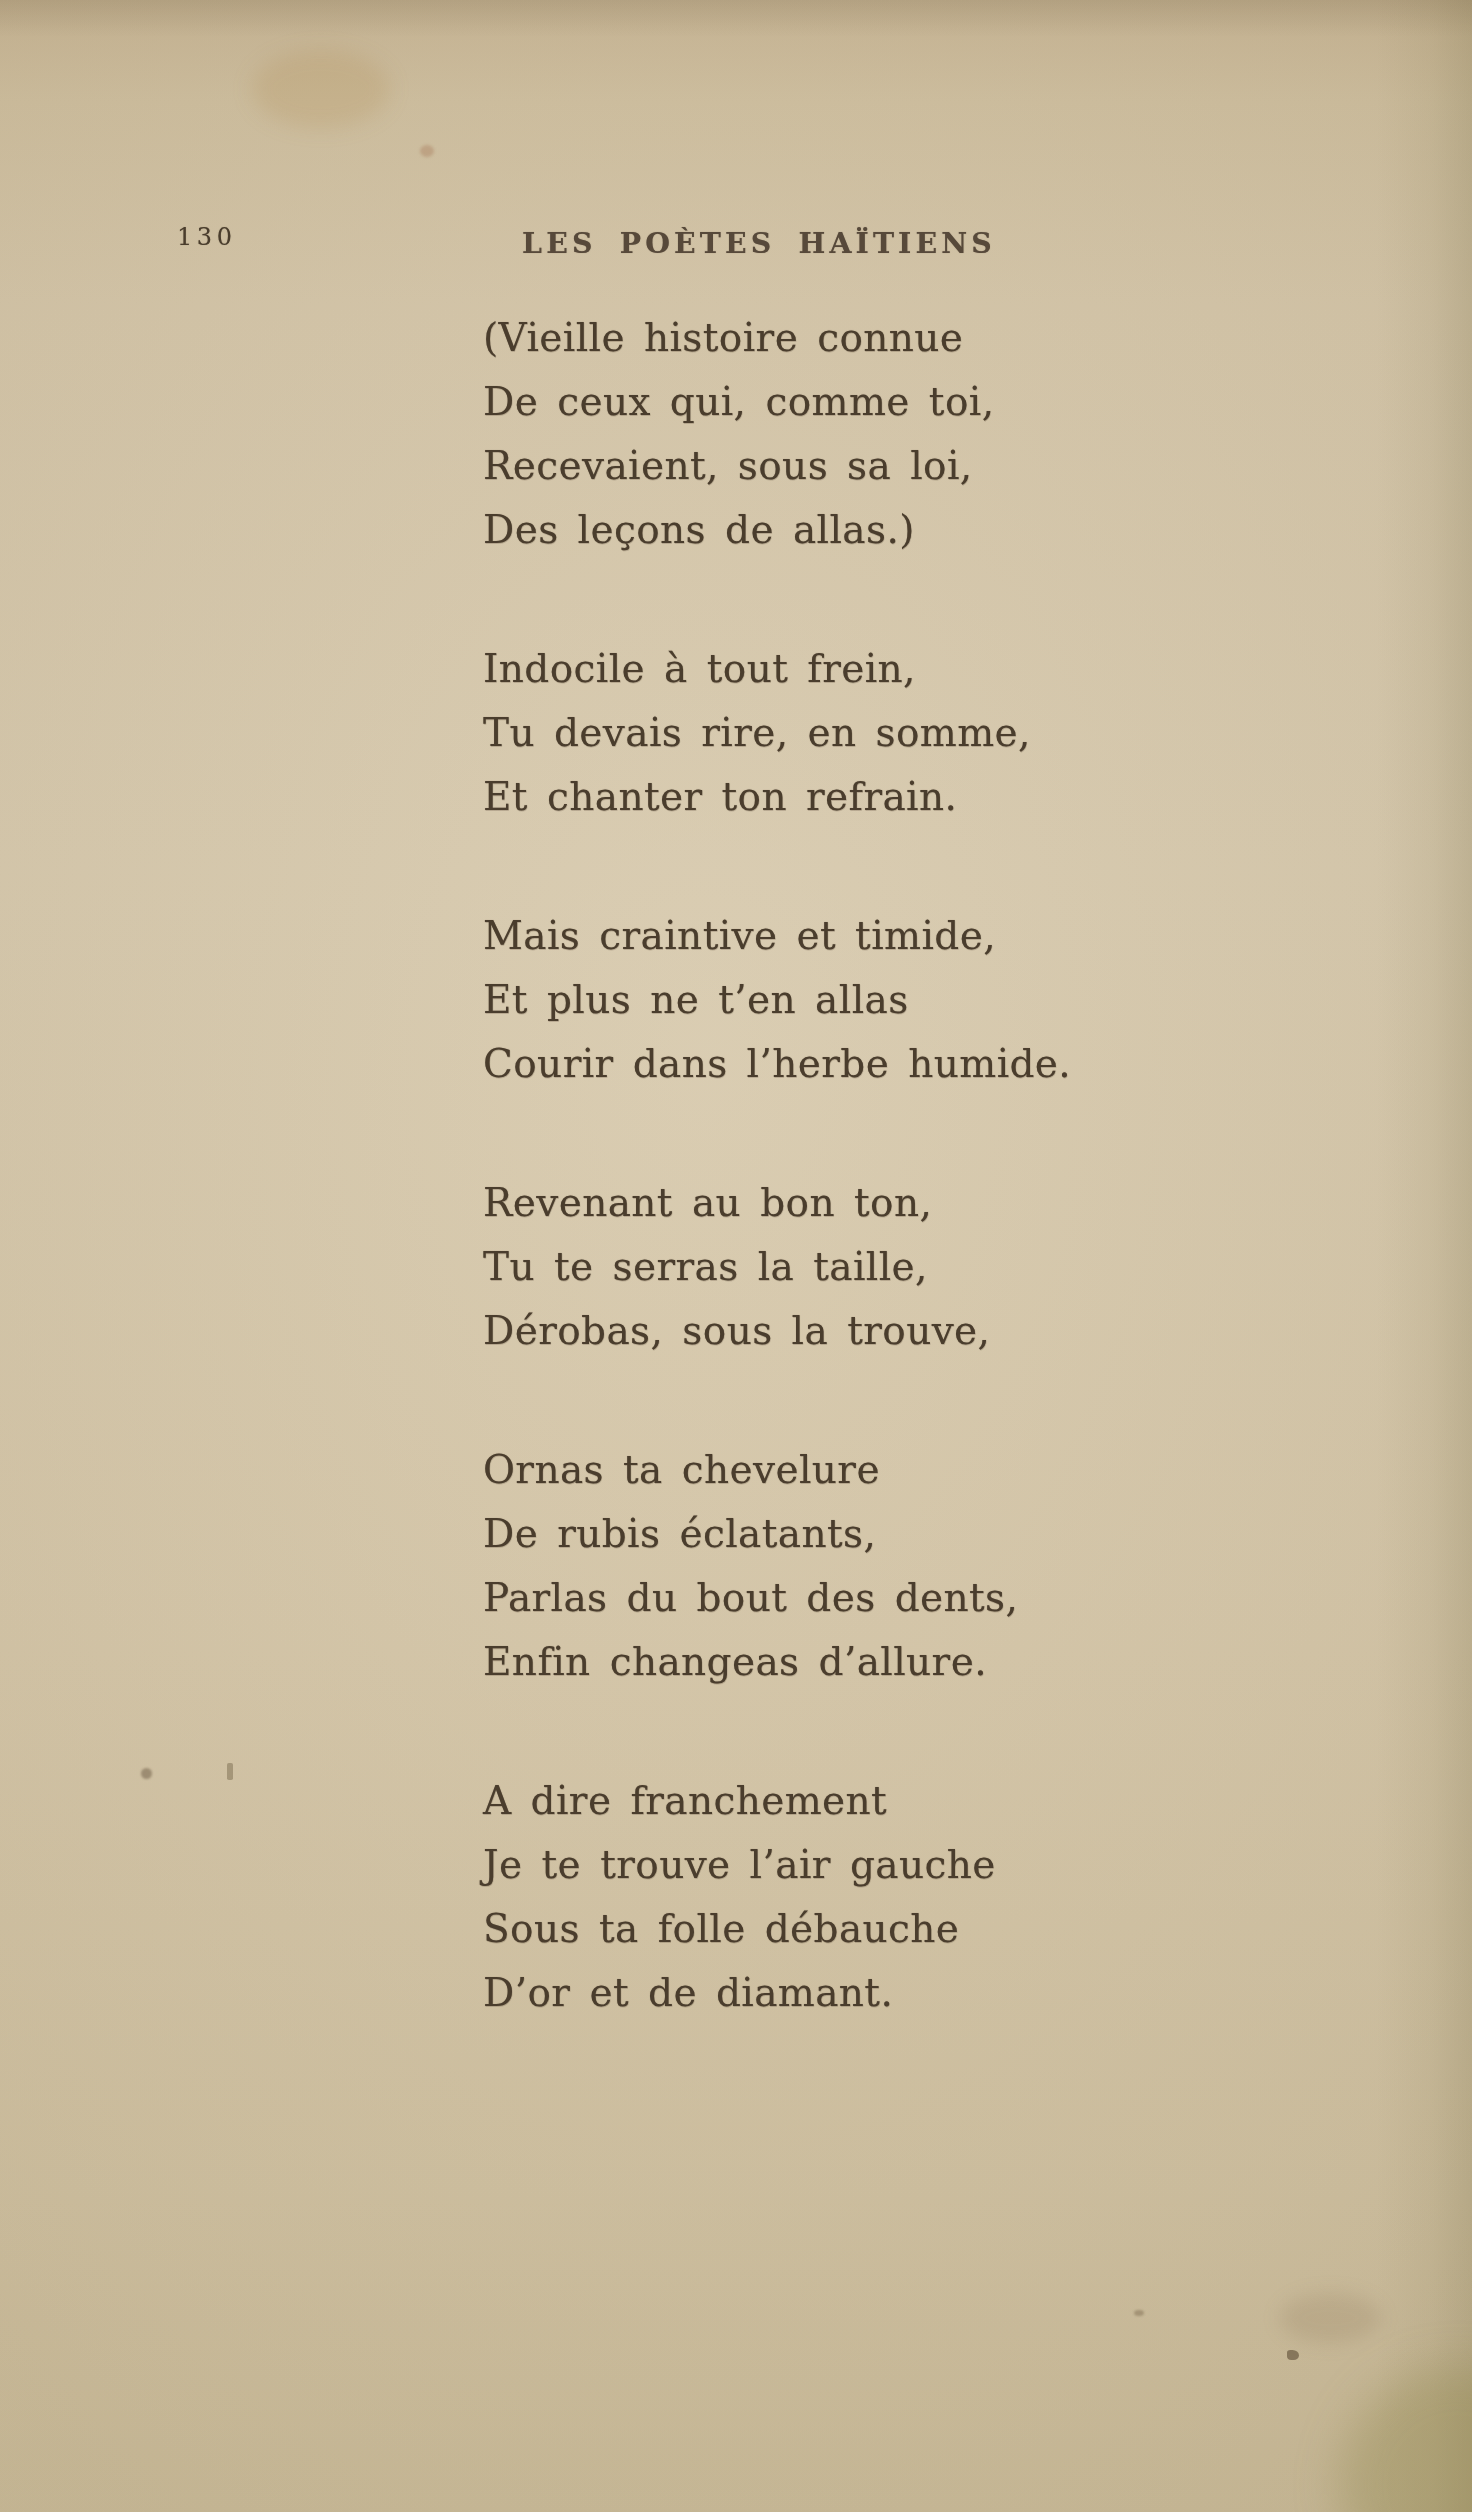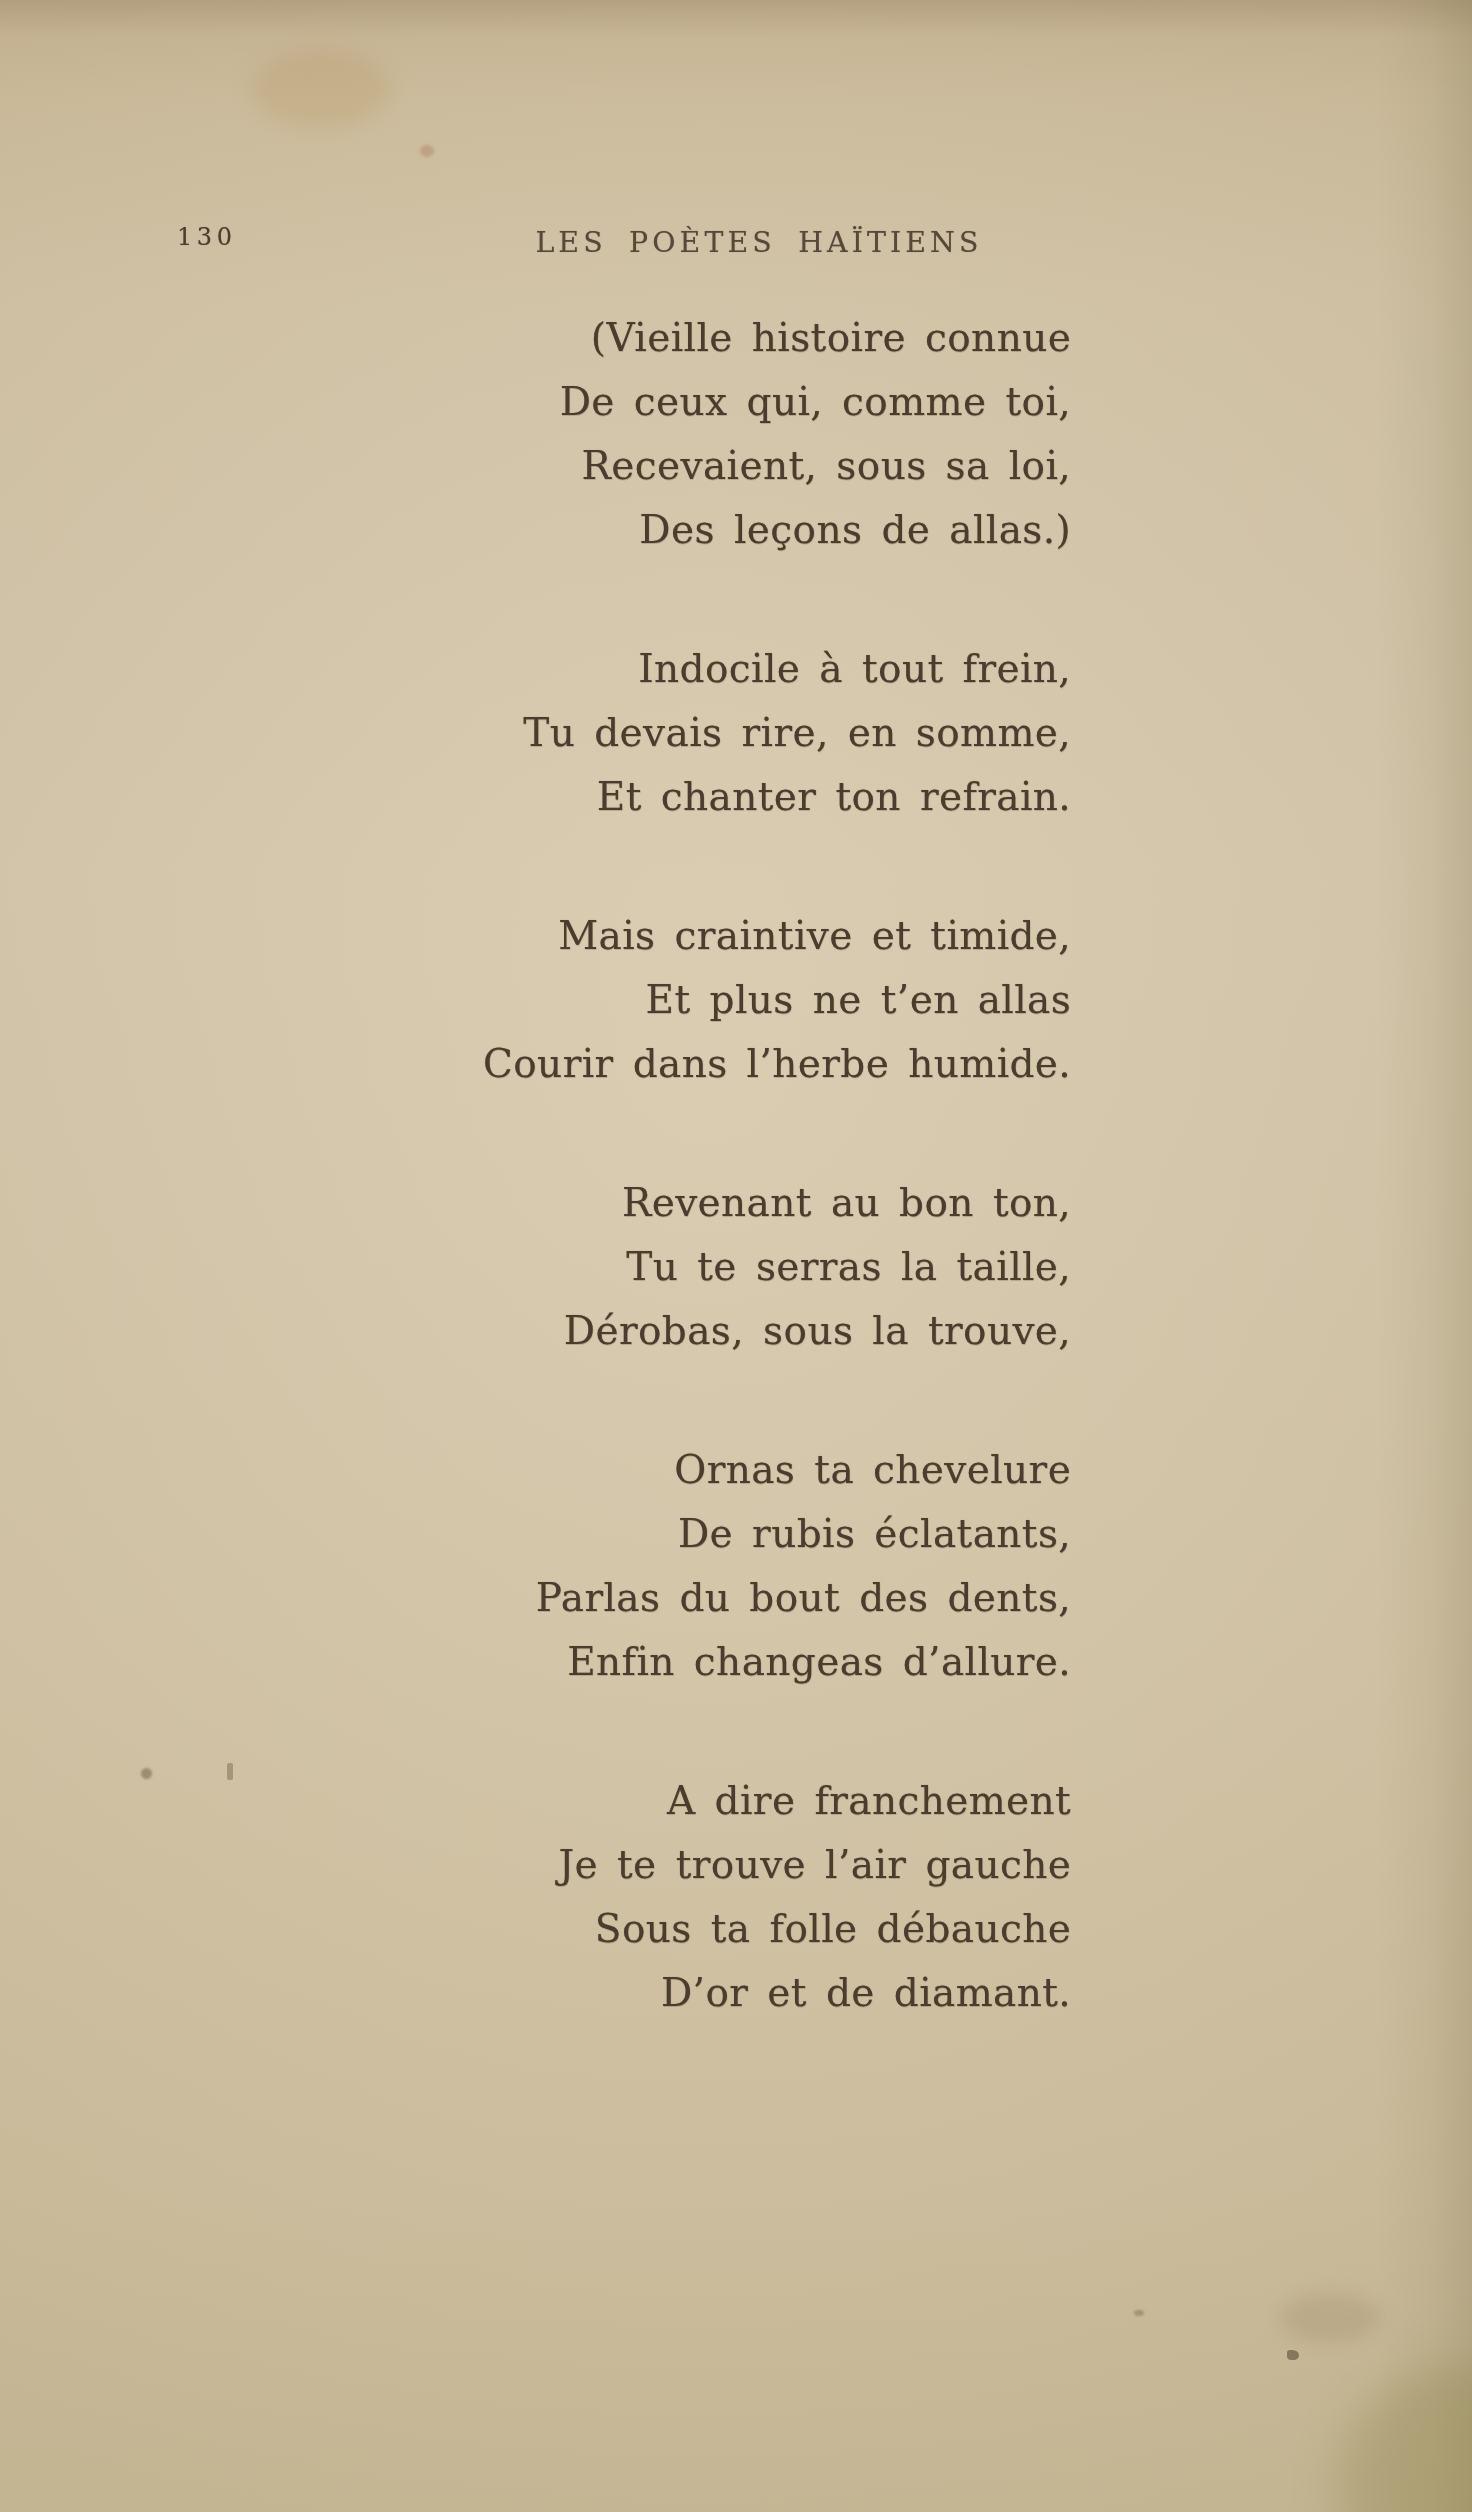--- a/index.html
+++ b/index.html
@@ -93,30 +93,30 @@
     position: absolute;
     left: 759px;
     top: 226px;
     transform: translateX(-50%);
     white-space: nowrap;
     font-size: 28.4px;
     letter-spacing: 4.1px;
     word-spacing: 9.2px;
     color: var(--header-ink);
     text-shadow: 0 0 0.9px rgba(87,73,58,0.5);
+    font-weight: bold;
   }
   .poem {
     position: absolute;
     left: 483px;
     top: 306px;
     color: var(--ink);
   }
   .stanza {
     margin-bottom: 75px;
-    text-align: right;
   }
   .poem-line {
     font-size: 39px;
     line-height: 64px;
     letter-spacing: 0.4px;
     word-spacing: 0.16em;
     white-space: nowrap;
     text-shadow: 0 0 0.9px rgba(70,56,38,0.42), 0.5px 0.5px 0 rgba(70,56,38,0.18);
   }
 </style>

